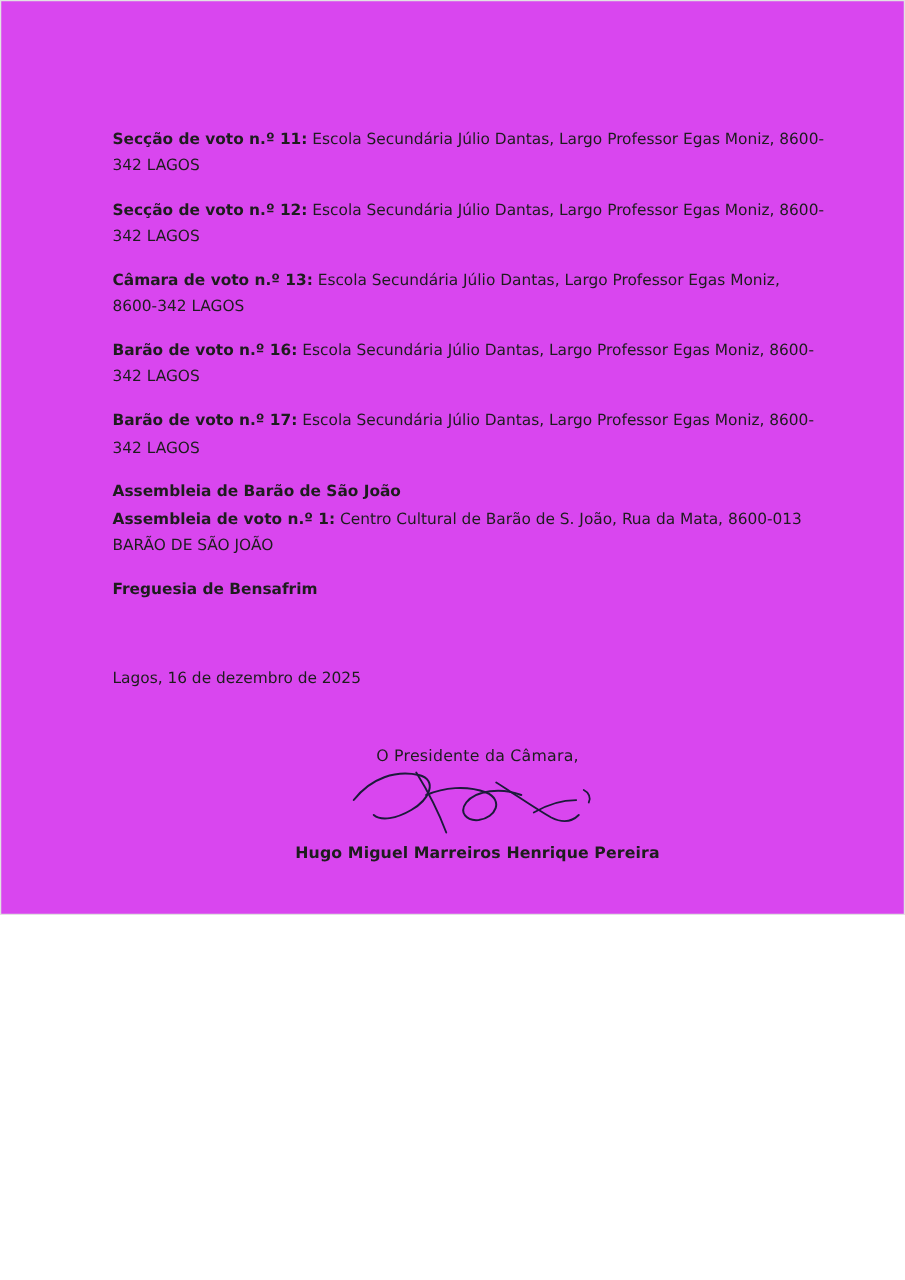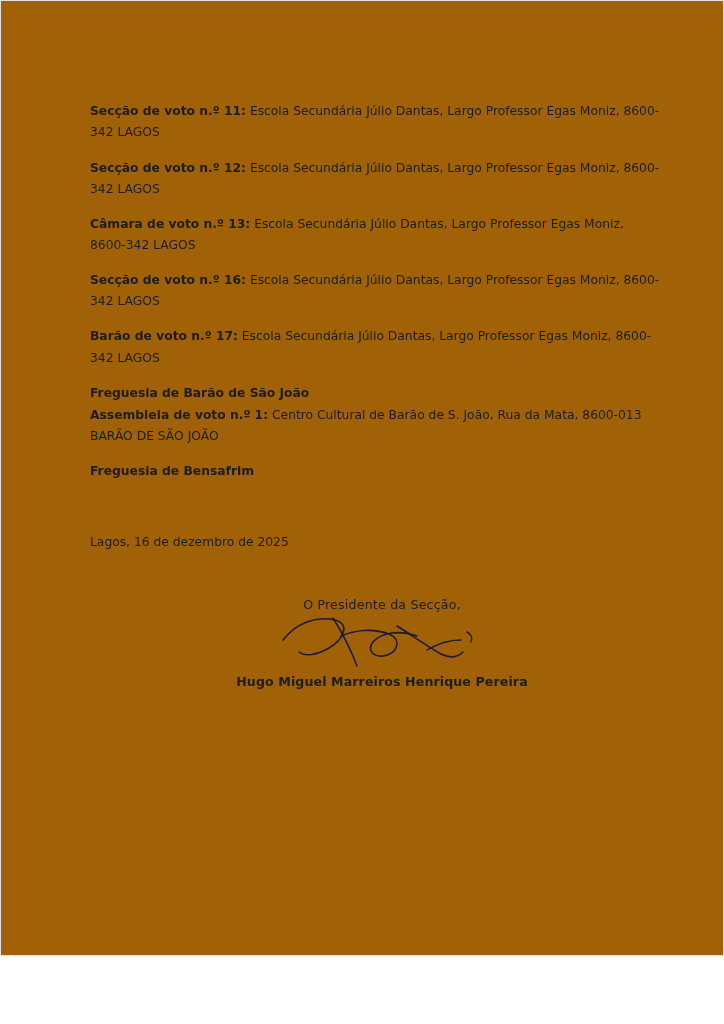--- a/index.html
+++ b/index.html
@@ -13,22 +13,22 @@
     font-family: "DejaVu Sans", sans-serif;
     color: #1a1a1a;
     position: relative;
     overflow: hidden;
   }
   .page {
     position: absolute;
     left: 0;
     top: 0;
     width: 724px;
-    height: 956px;
-    background: #a16207;
+    height: 732px;
+    background: #d946ef;
     border: 1px solid #e2e2e2;
     box-sizing: border-box;
   }
   .content {
     position: absolute;
     left: 89px;
     top: 88px;
     width: 570px;
   }
   .para {
@@ -101,39 +101,39 @@
   <div class="content">
 
     <p class="para"><b>Secção de voto n.º 11:</b><span> Escola Secundária Júlio Dantas, Largo Professor Egas Moniz, 8600-342 LAGOS</span></p>
 
     <p class="para"><b>Secção de voto n.º 12:</b><span> Escola Secundária Júlio Dantas, Largo Professor Egas Moniz, 8600-342 LAGOS</span></p>
 
     <p class="para"><b>Câmara de voto n.º 13:</b><span> Escola Secundária Júlio Dantas, Largo Professor Egas Moniz, 8600-342 LAGOS</span></p>
 
 
 
-    <p class="para"><b>Secção de voto n.º 16:</b><span> Escola Secundária Júlio Dantas, Largo Professor Egas Moniz, 8600-342 LAGOS</span></p>
+    <p class="para"><b>Barão de voto n.º 16:</b><span> Escola Secundária Júlio Dantas, Largo Professor Egas Moniz, 8600-342 LAGOS</span></p>
 
     <p class="para"><b>Barão de voto n.º 17:</b><span> Escola Secundária Júlio Dantas, Largo Professor Egas Moniz, 8600-342 LAGOS</span></p>
 
     <div class="group">
-      <div class="heading">Freguesia de Barão de São João</div>
+      <div class="heading">Assembleia de Barão de São João</div>
       <div class="line"><b>Assembleia de voto n.º 1:</b><span> Centro Cultural de Barão de S. João, Rua da Mata, 8600-013 BARÃO DE SÃO JOÃO</span></div>
     </div>
 
     <div class="group">
       <div class="heading">Freguesia de Bensafrim</div>
     </div>
 
     <div class="spacer-lg"></div>
 
     <div class="datearea">Lagos, 16 de dezembro de 2025</div>
 
     <div class="signature-block">
-      <div class="sig-title">O Presidente da Secção,</div>
+      <div class="sig-title">O Presidente da Câmara,</div>
       <div class="sig-graphic">
         <svg width="210" height="62" viewBox="0 0 210 62" fill="none" xmlns="http://www.w3.org/2000/svg">
           <path d="M6 30 C 20 12, 40 6, 58 10 C 74 14, 66 30, 52 38 C 40 45, 28 47, 22 42" stroke="#1b1b3a" stroke-width="1.6" fill="none" stroke-linecap="round"></path>
           <path d="M56 8 C 66 24, 74 40, 80 56" stroke="#1b1b3a" stroke-width="1.5" fill="none" stroke-linecap="round"></path>
           <path d="M64 26 C 78 20, 96 18, 112 24 C 126 30, 120 44, 106 46 C 96 47, 90 40, 96 32 C 104 22, 124 20, 140 26" stroke="#1b1b3a" stroke-width="1.6" fill="none" stroke-linecap="round"></path>
           <path d="M120 16 C 136 26, 150 36, 164 44 C 172 48, 180 48, 186 42" stroke="#1b1b3a" stroke-width="1.5" fill="none" stroke-linecap="round"></path>
           <path d="M150 40 C 160 34, 172 30, 184 30" stroke="#1b1b3a" stroke-width="1.4" fill="none" stroke-linecap="round"></path>
           <path d="M190 22 C 194 24, 196 28, 194 32" stroke="#1b1b3a" stroke-width="1.4" fill="none" stroke-linecap="round"></path>
         </svg>
       </div>

